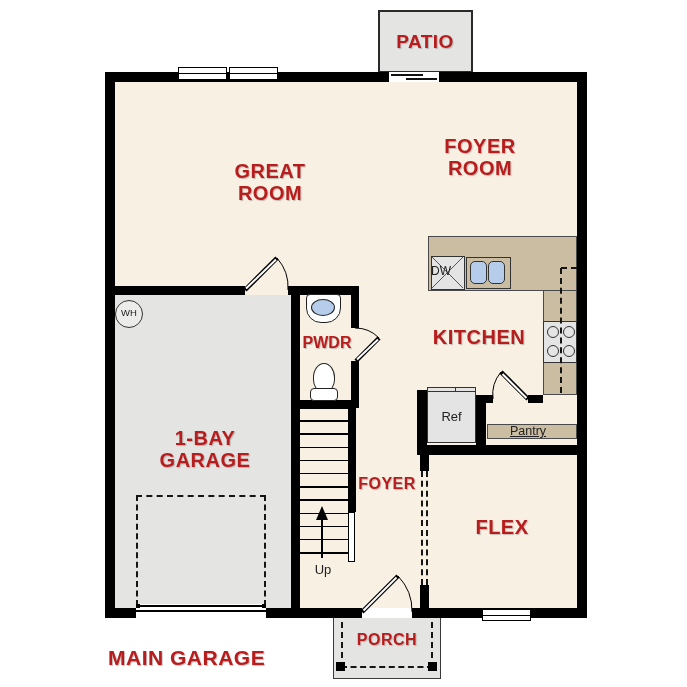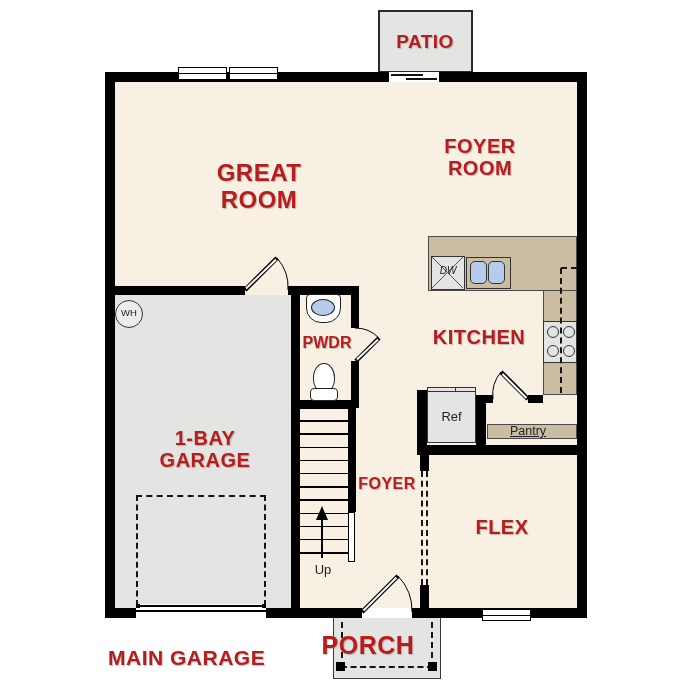--- a/index.html
+++ b/index.html
@@ -45,21 +45,21 @@
 
   <div class="counter" style="left:428px;top:236px;width:149px;height:55px;"></div>
   <div class="counter" style="left:543px;top:290px;width:34px;height:105px;"></div>
 
   <div class="appliance" style="left:431px;top:256px;width:34px;height:34px;">
     <svg width="31" height="31" style="left:0;top:0;">
       <line x1="0" y1="0" x2="31" y2="31" stroke="#555" stroke-width="1"></line>
       <line x1="31" y1="0" x2="0" y2="31" stroke="#555" stroke-width="1"></line>
     </svg>
   </div>
-  <div class="label small" style="left:431px;top:265px;width:34px;font-size:10px;text-align:center;font-style:italic;">DW</div>
+  <div class="label small" style="left:431px;top:265px;width:34px;font-size:12px;text-align:left;">DW</div>
 
   <div class="abs" style="left:466px;top:257px;width:45px;height:32px;border:1.5px solid #333;box-sizing:border-box;background:var(--c-counter);">
     <div class="abs" style="left:3px;top:3px;width:17px;height:23px;background:var(--c-sink);border:1.5px solid #333;border-radius:5px;box-sizing:border-box;"></div>
     <div class="abs" style="left:21px;top:3px;width:17px;height:23px;background:var(--c-sink);border:1.5px solid #333;border-radius:5px;box-sizing:border-box;"></div>
   </div>
 
   <div class="appliance" style="left:543px;top:321px;width:34px;height:42px;border-width:1px;">
     <div class="abs" style="left:3px;top:4px;width:12px;height:12px;border:1.5px solid #333;border-radius:50%;box-sizing:border-box;"></div>
     <div class="abs" style="left:19px;top:4px;width:12px;height:12px;border:1.5px solid #333;border-radius:50%;box-sizing:border-box;"></div>
     <div class="abs" style="left:3px;top:23px;width:12px;height:12px;border:1.5px solid #333;border-radius:50%;box-sizing:border-box;"></div>
@@ -154,23 +154,23 @@
   <div class="abs" style="left:306px;top:294px;width:35px;height:29px;background:#fff;border:1.5px solid #222;border-radius:4px 4px 15px 15px;box-sizing:border-box;">
     <div class="abs" style="left:4px;top:4px;width:24px;height:17px;background:var(--c-sink);border:1px solid #222;border-radius:50%;box-sizing:border-box;"></div>
   </div>
   <div class="abs" style="left:313px;top:363px;width:22px;height:29px;background:#fff;border:1.5px solid #222;border-radius:50% 50% 42% 42%;box-sizing:border-box;"></div>
   <div class="abs" style="left:310px;top:388px;width:28px;height:13px;background:#fff;border:1.5px solid #222;border-radius:4px;box-sizing:border-box;"></div>
 
   <div class="abs" style="left:115px;top:300px;width:28px;height:28px;border:1.5px solid #333;border-radius:50%;background:#ececea;box-sizing:border-box;"></div>
   <div class="label small" style="left:115px;top:308px;width:28px;font-size:9.5px;">WH</div>
 
   <div class="label" style="left:375px;top:31px;width:100px;font-size:19px;">PATIO</div>
-  <div class="label" style="left:209px;top:160px;width:100px;font-size:24px;">GREAT ROOM</div>
+  <div class="label" style="left:220px;top:160px;width:100px;font-size:20px;">GREAT ROOM</div>
   <div class="label" style="left:430px;top:135px;width:100px;font-size:20px;">FOYER ROOM</div>
   <div class="label" style="left:424px;top:326px;width:110px;font-size:20px;">KITCHEN</div>
   <div class="label" style="left:300px;top:334px;width:54px;font-size:16px;letter-spacing:0;">PWDR</div>
   <div class="label" style="left:150px;top:427px;width:110px;font-size:20px;">1-BAY GARAGE</div>
   <div class="label" style="left:352px;top:475px;width:70px;font-size:16px;">FOYER</div>
   <div class="label" style="left:462px;top:516px;width:80px;font-size:20px;">FLEX</div>
-  <div class="label" style="left:318px;top:631px;width:100px;font-size:25px;">PORCH</div>
+  <div class="label" style="left:337px;top:631px;width:100px;font-size:16px;">PORCH</div>
   <div class="label" style="left:108px;top:646px;width:160px;font-size:21px;text-align:left;">MAIN GARAGE</div>
 
 </div>
 
 </body></html>

